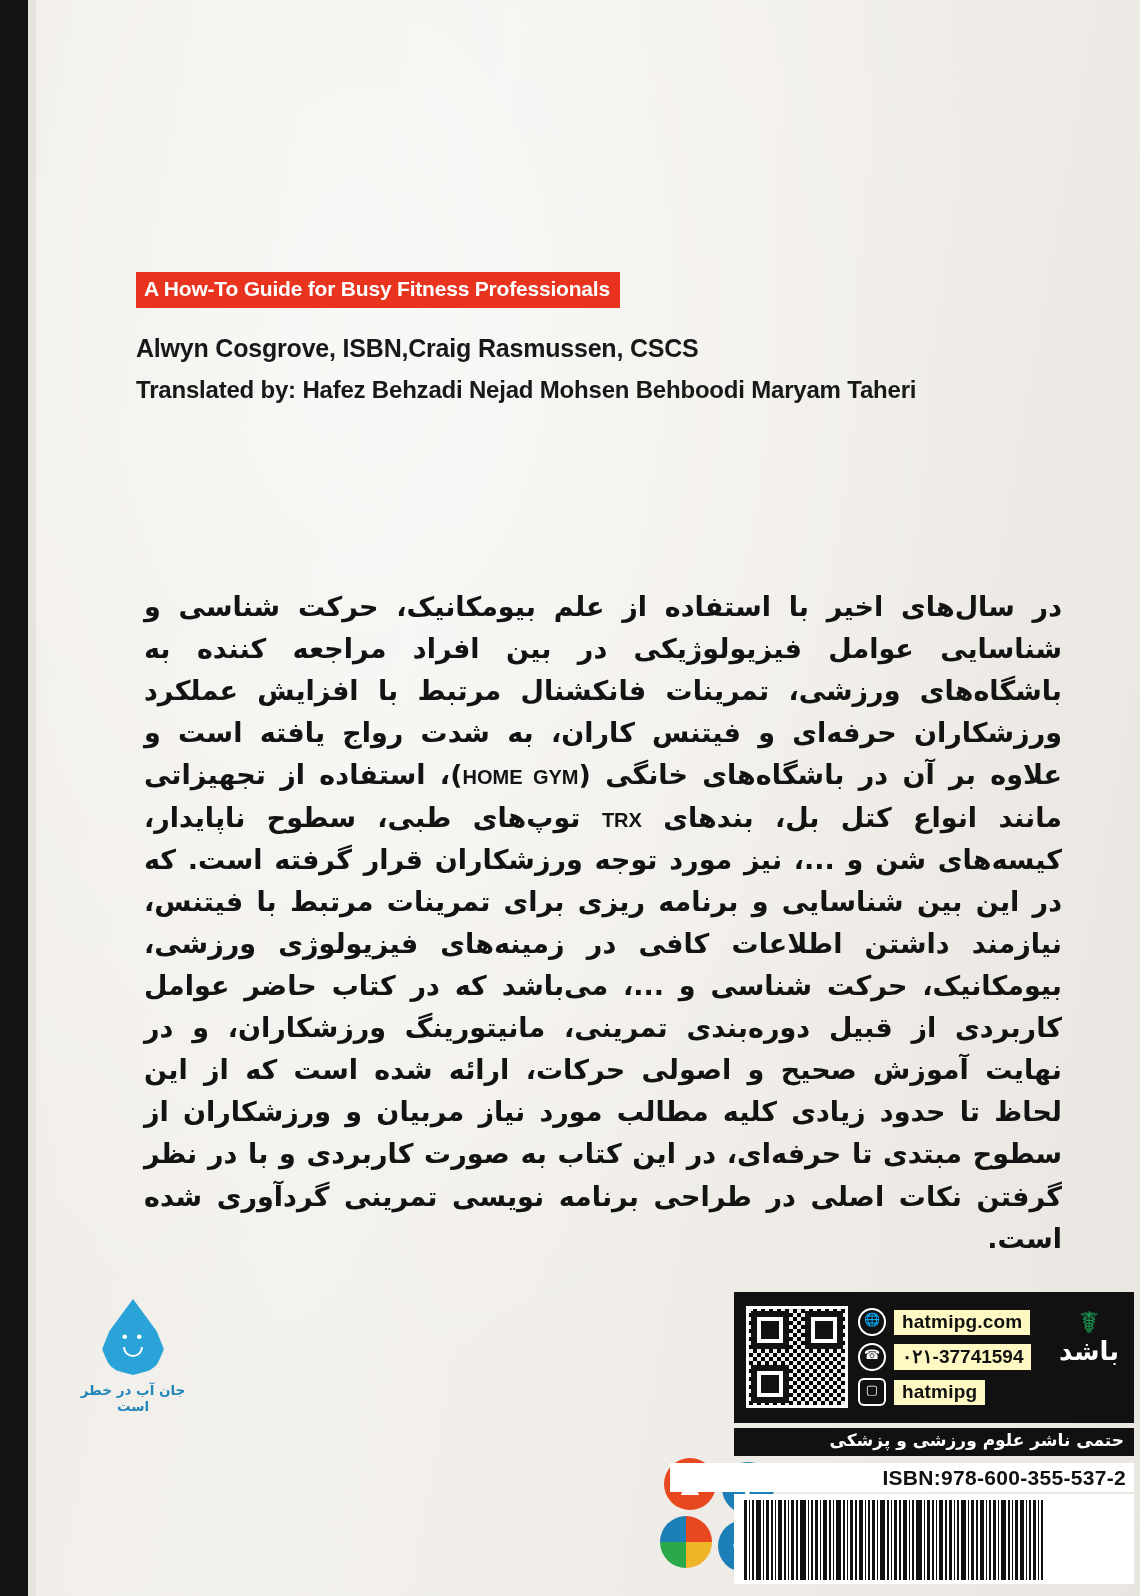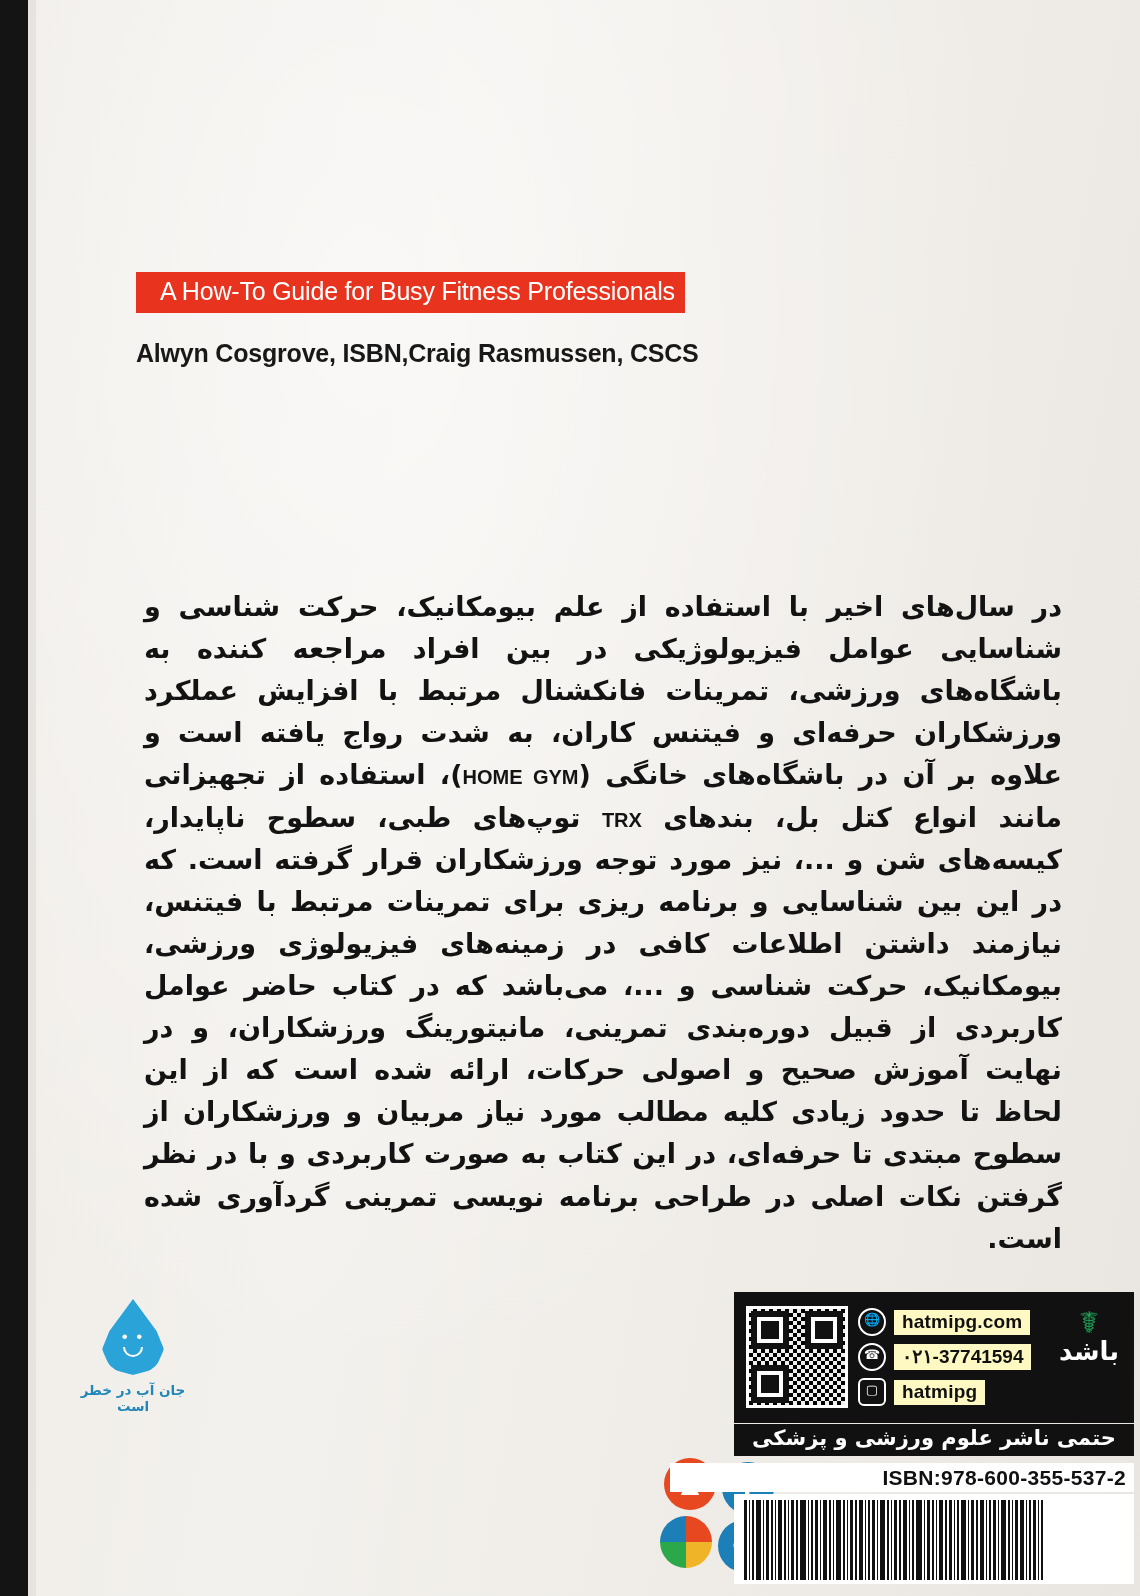--- a/index.html
+++ b/index.html
@@ -67,26 +67,25 @@
     margin: 0;
     white-space: pre-line;
   }
   .subtitle-wrap {
     margin-top: 22px;
     display: inline-block;
     background: #e8341f;
     padding: 5px 10px 7px 8px;
   }
   .subtitle {
-    font-size: 25px;
-    font-weight: normal;
+    font-size: 21px;
+    font-weight: bold;
     color: #ffffff;
     letter-spacing: -0.2px;
     white-space: nowrap;
-    margin-left: 16px;
   }
   .authors {
     margin-top: 26px;
     font-size: 25px;
     font-weight: bold;
     color: #181818;
     letter-spacing: -0.2px;
   }
   .translators {
     margin-top: 13px;
@@ -266,23 +265,22 @@
 
   .pub-strap {
     position: absolute;
     right: 6px;
     bottom: 140px;
     width: 400px;
     box-sizing: border-box;
     background: #111111;
     color: #ffffff;
     direction: rtl;
-    text-align: center;
     font-family: "DejaVu Sans", "Liberation Sans", sans-serif;
-    font-size: 21px;
+    font-size: 17px;
     font-weight: bold;
     padding: 2px 10px 6px 10px;
   }
 
   
   .isbn-bar {
     position: absolute;
     right: 6px;
     bottom: 104px;
     width: 464px;
@@ -349,20 +347,21 @@
   <div class="spine-inner"></div>
   <div class="paper-shade"></div>
 
   <div class="content">
 
     <div class="title-block">
       <div class="subtitle-wrap">
         <div class="subtitle">A How-To Guide for Busy Fitness Professionals</div>
       </div>
       <div class="authors">Alwyn Cosgrove, ISBN,Craig Rasmussen, CSCS</div>
+      <div class="translators">Translated by:  Hafez Behzadi Nejad   Mohsen Behboodi   Maryam Taheri</div>
     </div>
 
     <div class="body-fa">
       <p>
         <span>در سال‌های اخیر با استفاده از علم بیومکانیک، حرکت شناسی و شناسایی عوامل فیزیولوژیکی در بین افراد مراجعه کننده به باشگاه‌های ورزشی، تمرینات فانکشنال مرتبط با افزایش عملکرد ورزشکاران حرفه‌ای و فیتنس کاران، به شدت رواج یافته است و علاوه بر آن در باشگاه‌های خانگی (</span><span class="latin-inline">HOME GYM</span><span>)، استفاده از تجهیزاتی مانند انواع کتل بل، بندهای </span><span class="latin-inline">TRX</span><span> توپ‌های طبی، سطوح ناپایدار، کیسه‌های شن و ...، نیز مورد توجه ورزشکاران قرار گرفته است. که در این بین شناسایی و برنامه ریزی برای تمرینات مرتبط با فیتنس، نیازمند داشتن اطلاعات کافی در زمینه‌های فیزیولوژی ورزشی، بیومکانیک، حرکت شناسی و ...، می‌باشد که در کتاب حاضر عوامل کاربردی از قبیل دوره‌بندی تمرینی، مانیتورینگ ورزشکاران، و در نهایت آموزش صحیح و اصولی حرکات، ارائه شده است که از این لحاظ تا حدود زیادی کلیه مطالب مورد نیاز مربیان و ورزشکاران از سطوح مبتدی تا حرفه‌ای، در این کتاب به صورت کاربردی و با در نظر گرفتن نکات اصلی در طراحی برنامه نویسی تمرینی گردآوری شده است.</span>
       </p>
     </div>
 
     <div class="water-logo">
       <div class="drop">

